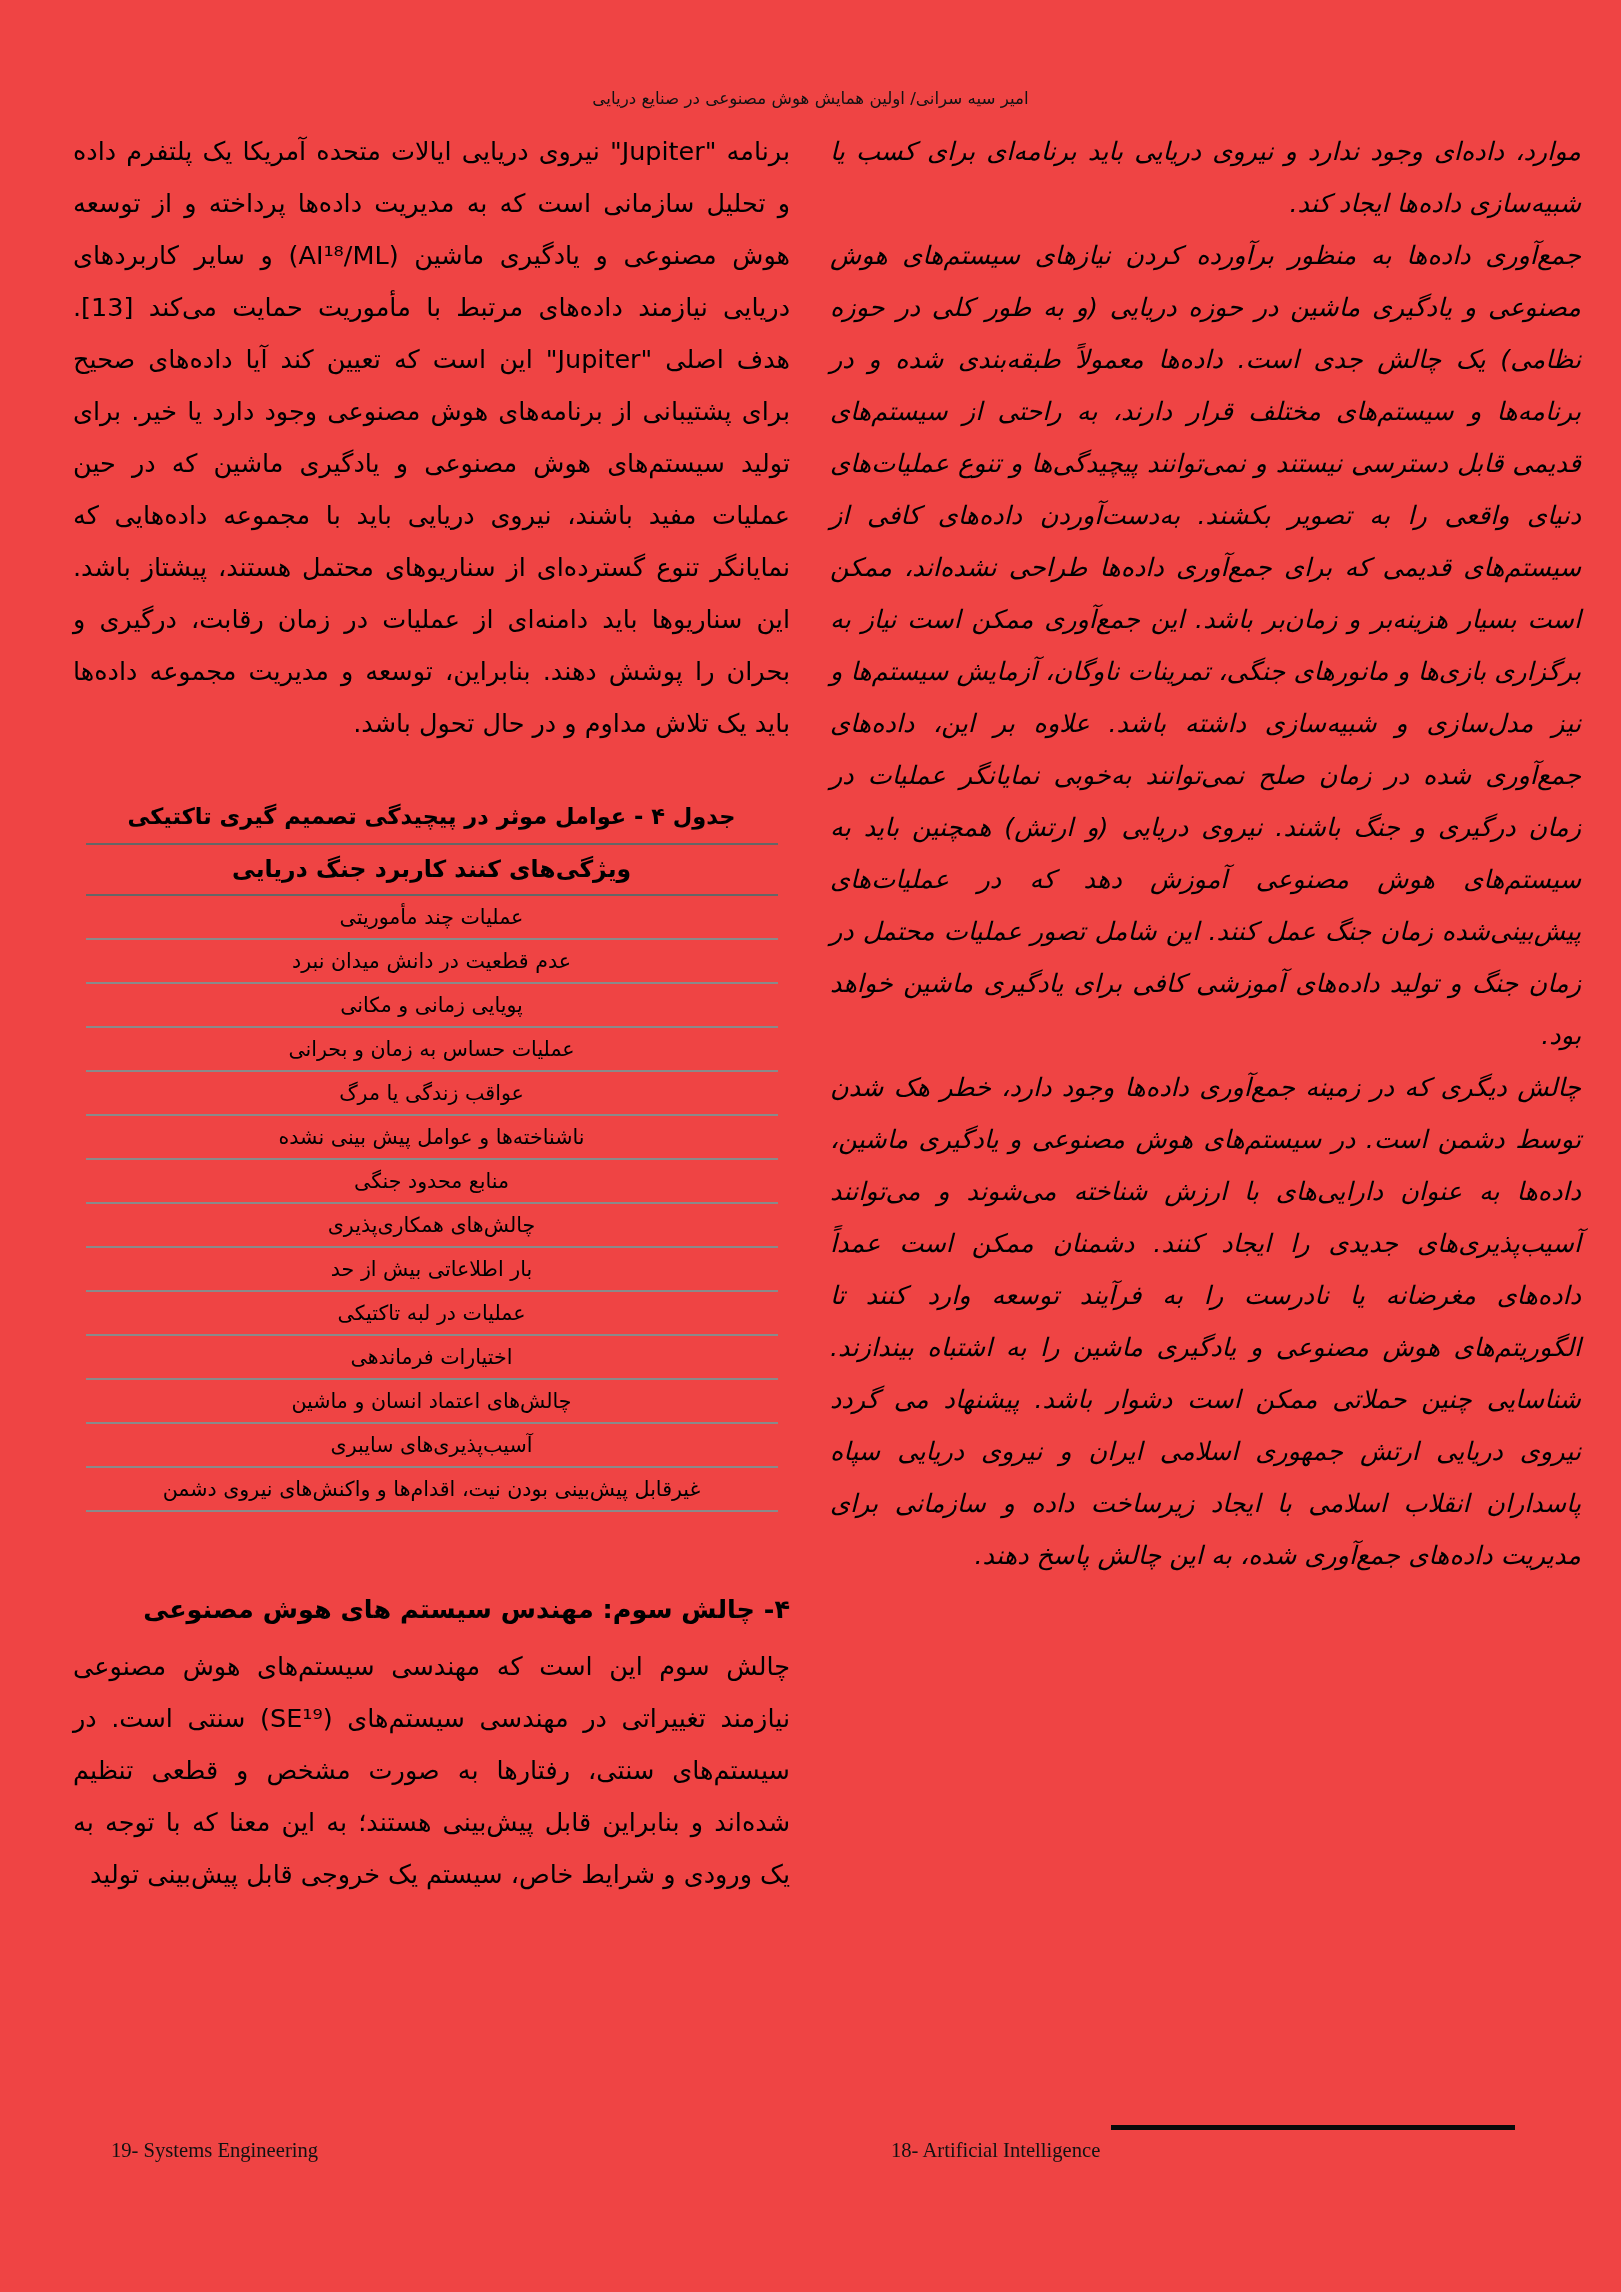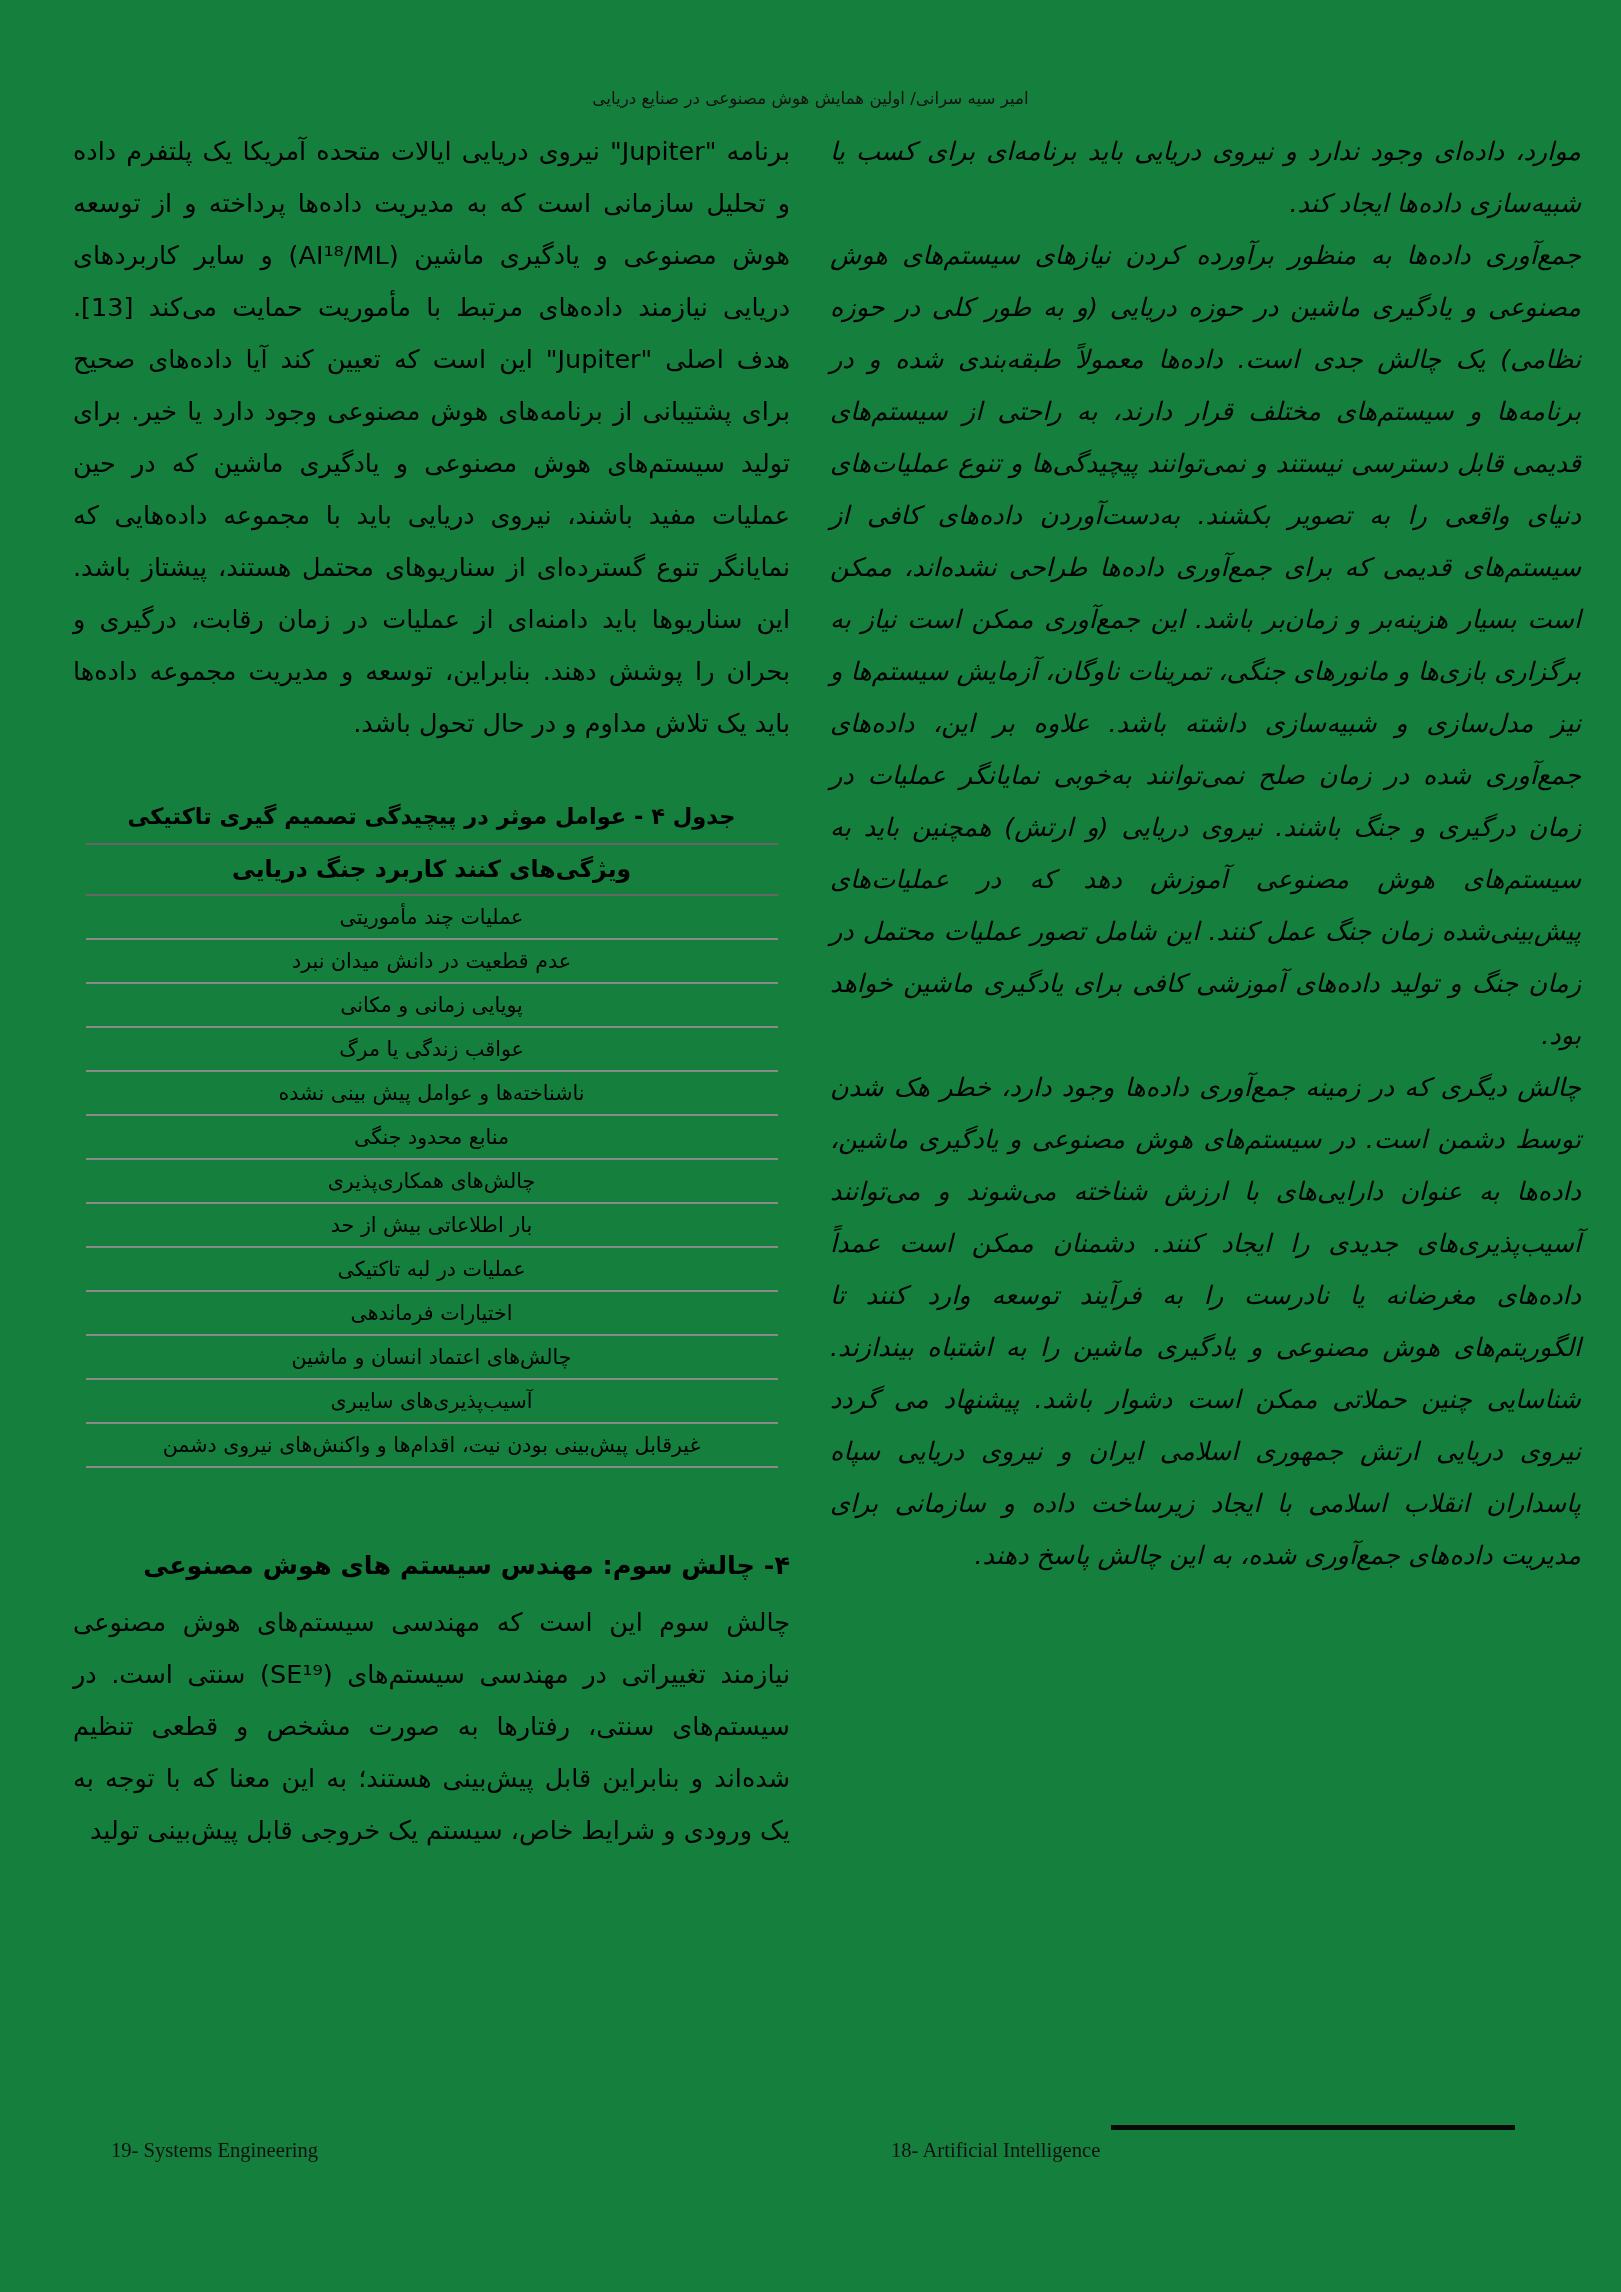--- a/index.html
+++ b/index.html
@@ -1,20 +1,20 @@
 <!DOCTYPE html>
 <html lang="fa"><head>
 <meta charset="utf-8">
 <style>
   html,body{margin:0;padding:0;}
   body{
     width:1621px;height:2293px;background:#ffffff;position:relative;
     font-family:"DejaVu Sans",sans-serif;color:#000;
   }
-  .page{position:absolute;inset:0;background:#15803d;}
+  .page{position:absolute;inset:0;background:#ef4444;}
   .running-header{
     position:absolute;top:88px;left:0;width:100%;
     text-align:center;direction:rtl;font-size:16.7px;color:#111;
   }
   .column{position:absolute;top:125px;direction:rtl;}
   .col-right{right:40px;width:751px;font-style:italic;}
   .col-left{left:73px;width:717px;}
   .column p{
     margin:0;font-size:25.5px;line-height:52px;
     text-align:justify;text-justify:inter-word;
@@ -70,20 +70,21 @@
       <div class="data-table">
         <div class="table-header">ویژگی‌های کنند کاربرد جنگ دریایی</div>
         <div class="table-rows">
 
             <div class="table-row">عملیات چند مأموریتی</div>
 
             <div class="table-row">عدم قطعیت در دانش میدان نبرد</div>
 
             <div class="table-row">پویایی زمانی و مکانی</div>
 
+            <div class="table-row">عملیات حساس به زمان و بحرانی</div>
 
             <div class="table-row">عواقب زندگی یا مرگ</div>
 
             <div class="table-row">ناشناخته‌ها و عوامل پیش بینی نشده</div>
 
             <div class="table-row">منابع محدود جنگی</div>
 
             <div class="table-row">چالش‌های همکاری‌پذیری</div>
 
             <div class="table-row">بار اطلاعاتی بیش از حد</div>

